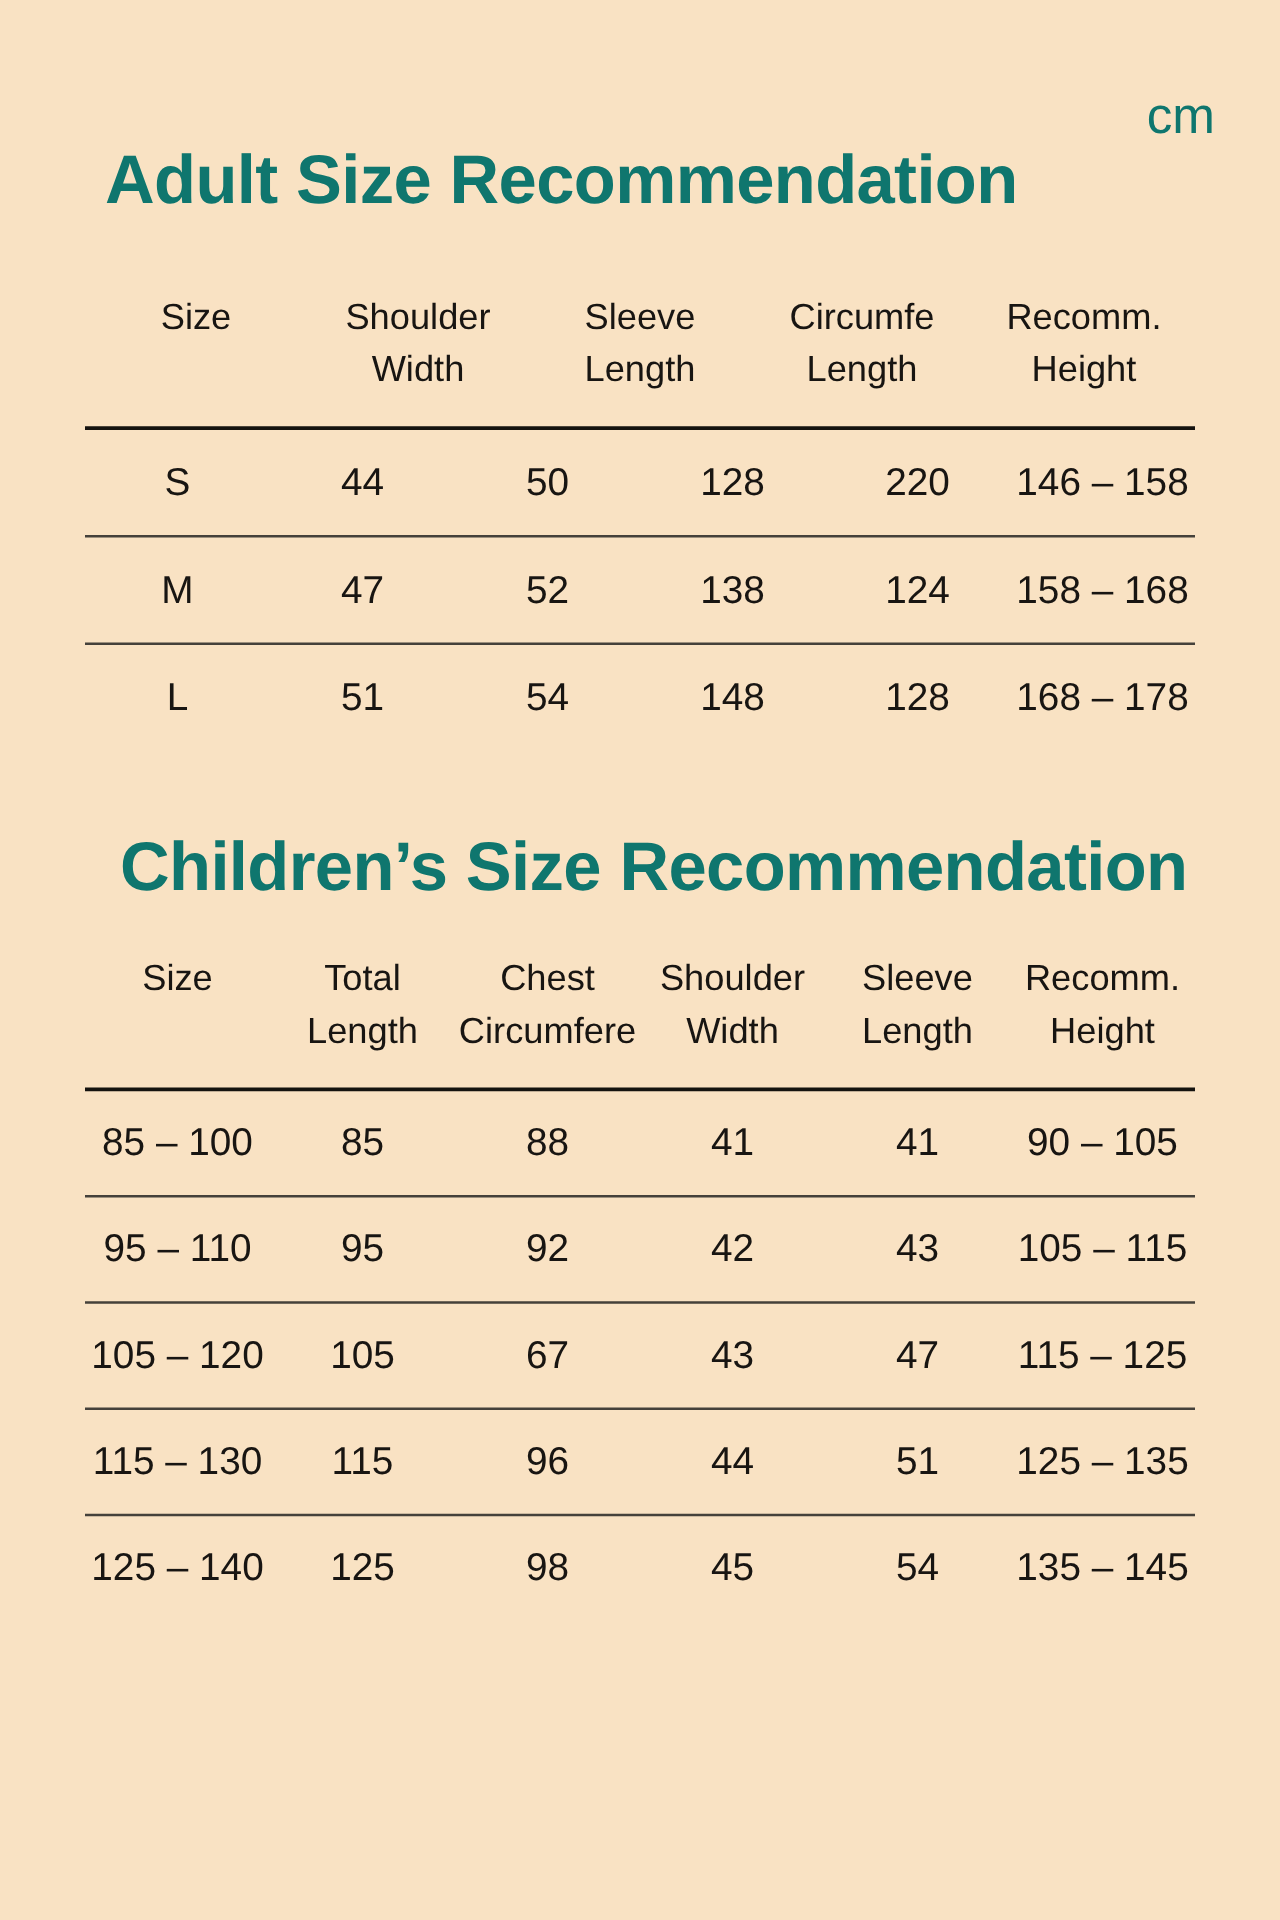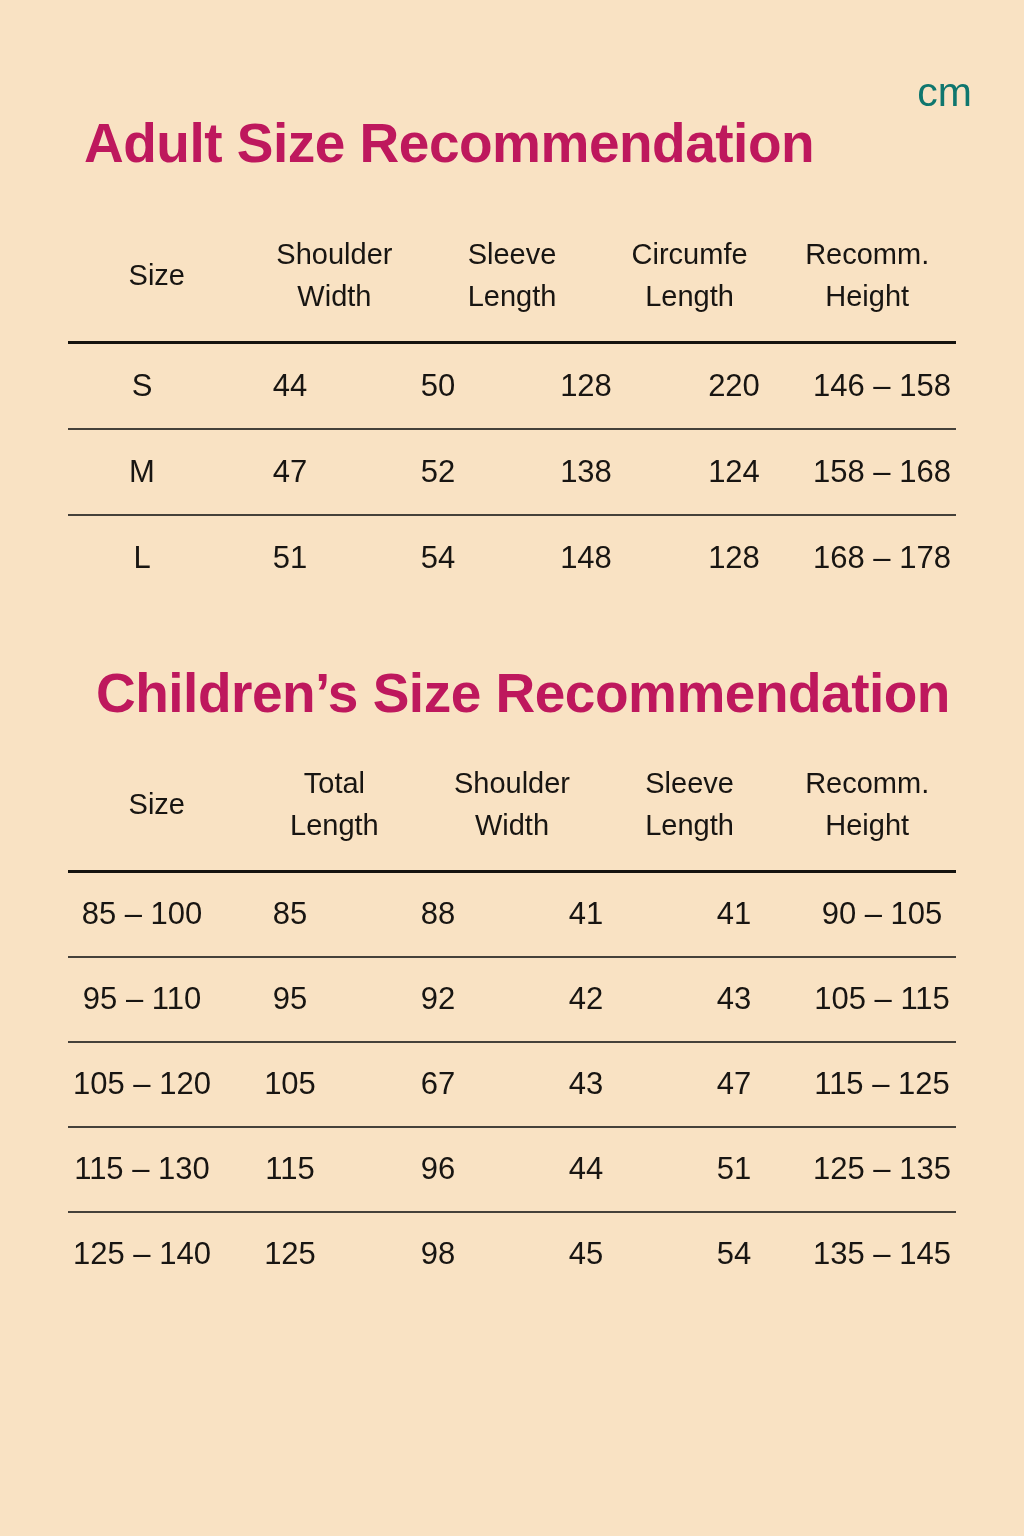--- a/index.html
+++ b/index.html
@@ -23,34 +23,34 @@
     font-size: 41px;
     line-height: 1;
     color: #0f766e;
   }
   .title {
     margin: 0;
     font-size: 55px;
     line-height: 1.15;
     font-weight: 700;
     letter-spacing: -0.5px;
-    color: #be185d;
+    color: #0f766e;
   }
   .title-adult { padding: 112px 0 0 84px; }
   .title-children { padding: 62px 0 0 96px; }
 
   .sizetable {
     margin: 0 68px;
   }
   .sizetable-adult { margin-top: 38px; }
   .sizetable-children { margin-top: 16px; }
 
   .thead {
     display: flex;
-    align-items: center;
+    align-items: flex-start;
     padding: 20px 0 24px;
     border-bottom: 3px solid #15130f;
     font-size: 29px;
     line-height: 1.45;
   }
   .th {
     flex: 1 1 0;
     text-align: center;
   }
   .th span { display: block; }
@@ -136,20 +136,24 @@
     <div class="thead">
       <div class="th">
         <span>Size</span>
 
       </div>
       <div class="th">
         <span>Total</span>
         <span>Length</span>
       </div>
       <div class="th">
+        <span>Chest</span>
+        <span>Circumfere</span>
+      </div>
+      <div class="th">
         <span>Shoulder</span>
         <span>Width</span>
       </div>
       <div class="th">
         <span>Sleeve</span>
         <span>Length</span>
       </div>
       <div class="th">
         <span>Recomm.</span>
         <span>Height</span>

